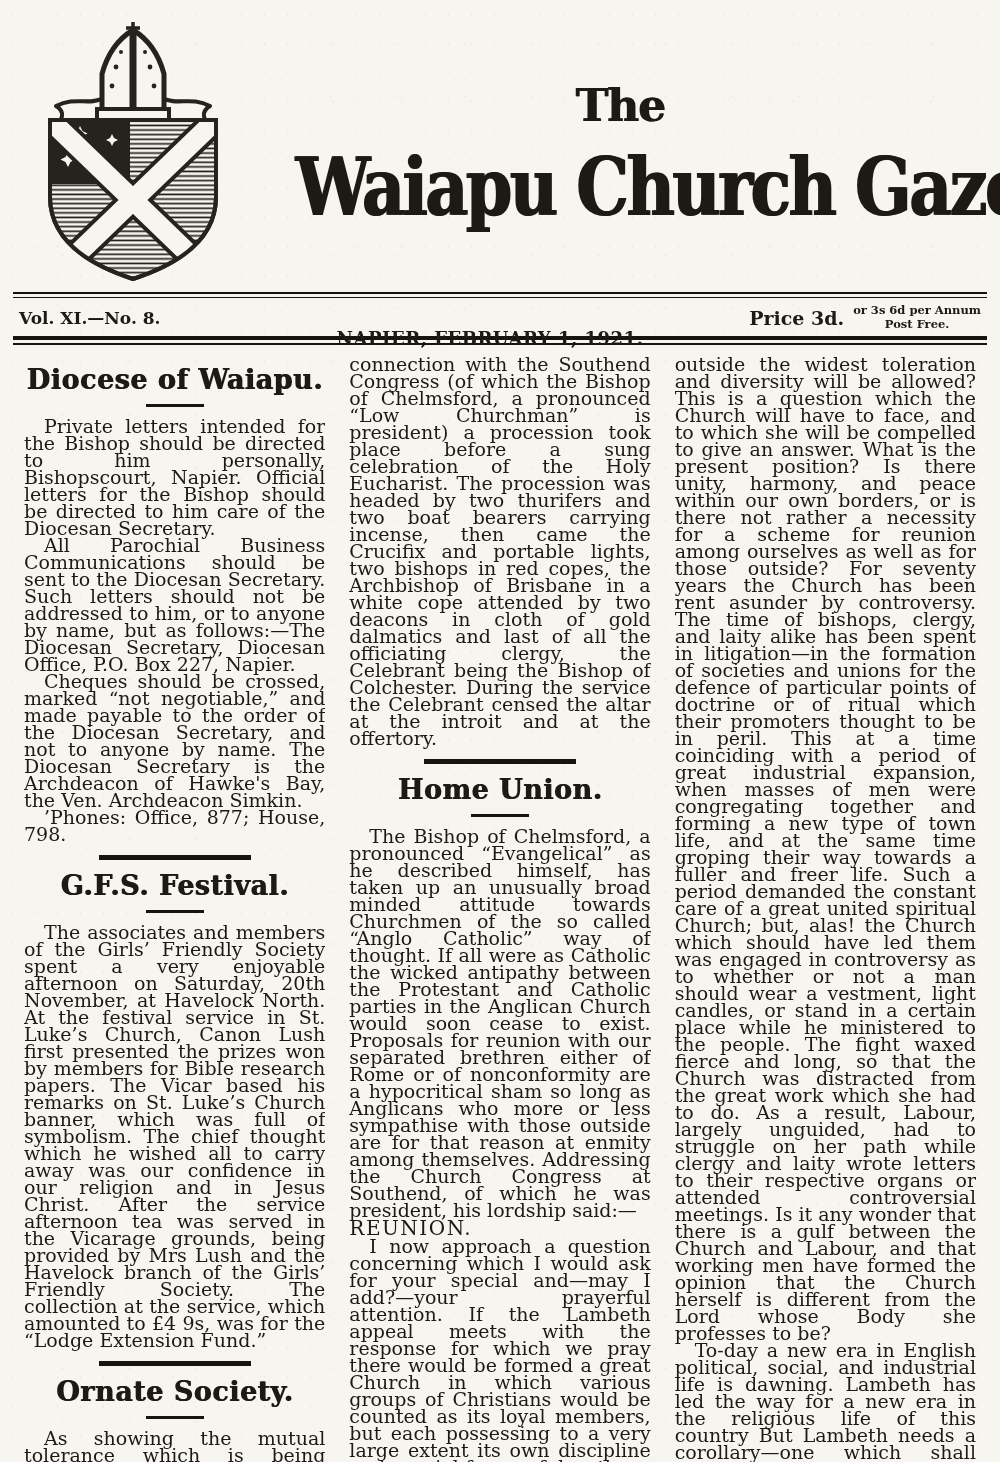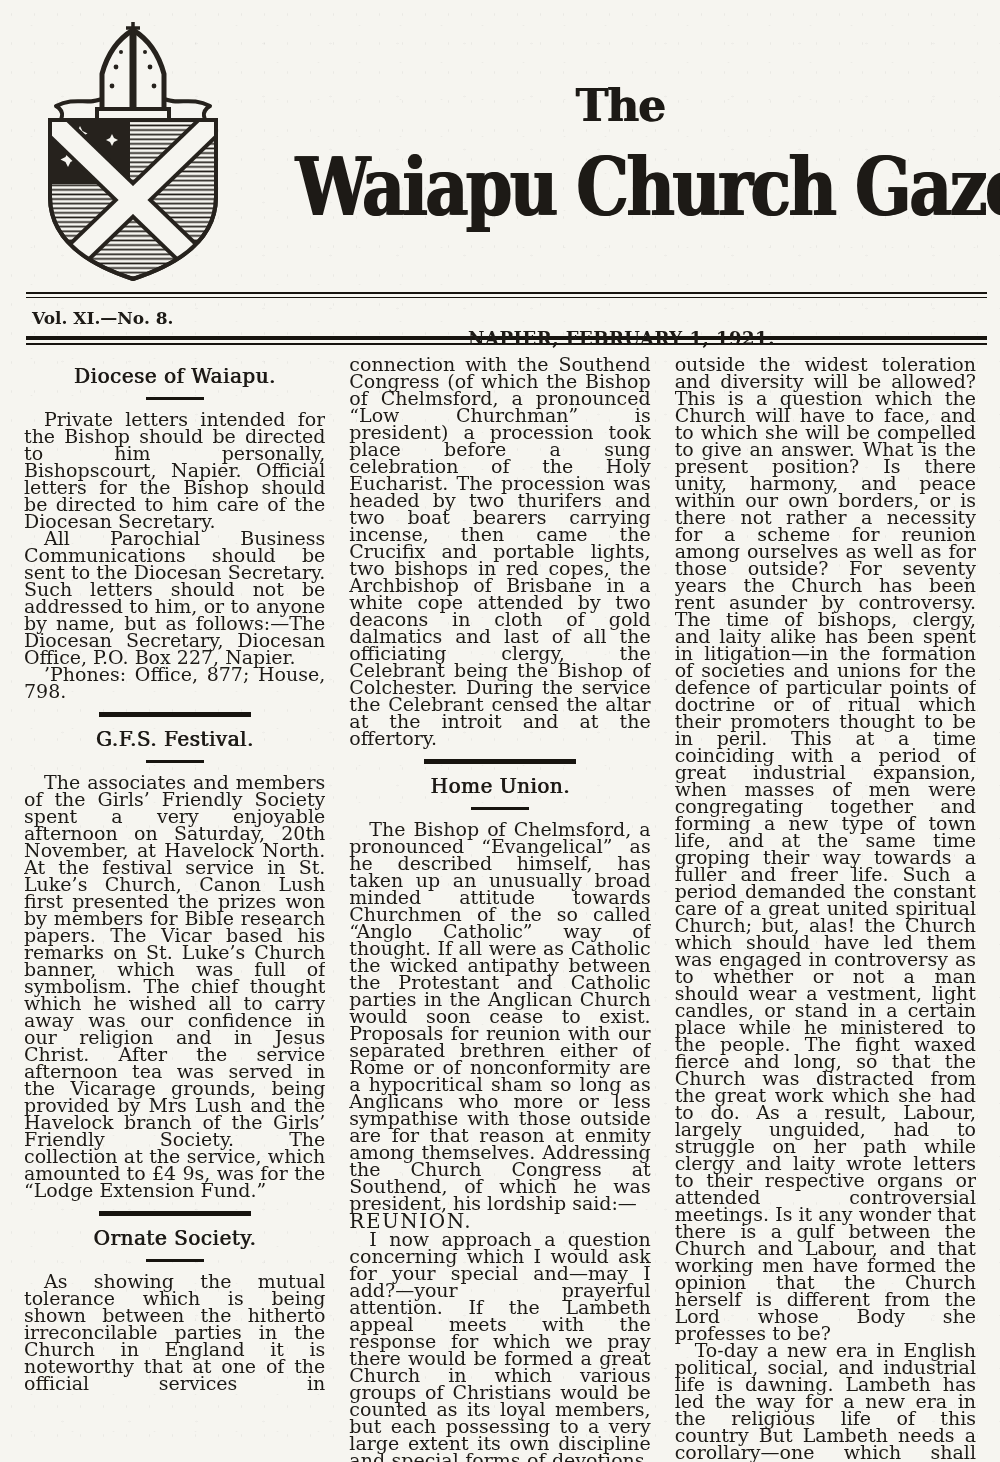--- a/index.html
+++ b/index.html
@@ -30,39 +30,39 @@
   }
   .masthead-title {
     position: absolute; left: 230px; width: 764px; top: 140px;
     text-align: center; font-weight: bold; font-size: 80px;
     white-space: nowrap; letter-spacing: -3px;
     transform: scaleX(0.83); transform-origin: 50% 50%;
     text-shadow: 2px 0 0 currentColor;
   }
 
   
-  .dateline { position: absolute; left: 26px; right: 13px; top: 292px; }
+  .dateline { position: absolute; left: 13px; right: 13px; top: 292px; }
   .rule-pair-thin { height: 6px; border-top: 2px solid #17140f; border-bottom: 1px solid #17140f; }
   .rule-pair-thick { height: 9px; border-top: 4px solid #17140f; border-bottom: 2px solid #17140f; }
   .dateline-row { display: flex; align-items: center; height: 38px; padding: 2px 6px 0 6px; }
   .vol { width: 230px; font-weight: bold; font-size: 17px; }
   .place-date { flex: 1; text-align: center; font-weight: bold; font-size: 18px; letter-spacing: 0.5px; margin-top: 40px; }
   .price-group { width: 250px; display: flex; justify-content: flex-end; align-items: center; gap: 9px; }
   .price { font-weight: bold; font-size: 19px; }
   .sub-note { font-weight: bold; font-size: 11.5px; line-height: 1.2; text-align: center; }
 
   
   .columns {
     display: flex; gap: 24px; padding: 9px 24px 0 24px;
     height: 1115px; overflow: hidden;
   }
   .col { flex: 1; min-width: 0; overflow: hidden; }
 
   h2.gothic {
-    font-weight: normal; font-size: 20px; text-align: center;
+    font-weight: bold; font-size: 27px; text-align: center;
     letter-spacing: 0.5px; text-shadow: 0.8px 0 0 currentColor;
     margin-top: 8px;
   }
   .head-rule { width: 58px; height: 0; border-top: 3px solid #17140f; margin: 9px auto 11px auto; }
   .art-sep { width: 152px; height: 3px; border-top: 4px solid #17140f; border-bottom: 1px solid #17140f; margin: 12px auto 10px auto; }
 
   p {
     font-size: 19px; line-height: 17px;
     text-align: justify; text-indent: 20px;
     overflow-wrap: break-word;
@@ -121,33 +121,41 @@
       </svg>
     </span>
     <div class="masthead-the">The</div>
     <h1 class="masthead-title">Waiapu Church Gazette.</h1>
 
     <div class="dateline">
       <div class="rule-pair-thin"></div>
       <div class="dateline-row">
         <span class="vol">Vol. XI.—No. 8.</span>
         <span class="place-date">NAPIER, FEBRUARY 1, 1921.</span>
+        <span class="price-group">
+          <span class="price">Price 3d.</span>
+          <span class="sub-note">
+            <span style="display:block">or 3s 6d per Annum</span>
+            <span style="display:block">Post Free.</span>
+          </span>
+        </span>
       </div>
       <div class="rule-pair-thick"></div>
     </div>
   </header>
 
   <main class="columns">
 
     <div class="col">
       <section>
         <h2 class="gothic">Diocese of Waiapu.</h2>
         <div class="head-rule"></div>
         <p>Private letters intended for the Bishop should be directed to him personally, Bishopscourt, Napier. Official letters for the Bishop should be directed to him care of the Diocesan Secretary.</p>
         <p>All Parochial Business Communications should be sent to the Diocesan Secretary. Such letters should not be addressed to him, or to anyone by name, but as follows:—The Diocesan Secretary, Diocesan Office, P.O. Box 227, Napier.</p>
+        <p>Cheques should be crossed, marked “not negotiable,” and made payable to the order of the Diocesan Secretary, and not to anyone by name. The Diocesan Secretary is the Archdeacon of Hawke's Bay, the Ven. Archdeacon Simkin.</p>
         <p>’Phones: Office, 877; House, 798.</p>
       </section>
       <div class="art-sep"></div>
       <section>
         <h2 class="gothic">G.F.S. Festival.</h2>
         <div class="head-rule"></div>
         <p>The associates and members of the Girls’ Friendly Society spent a very enjoyable afternoon on Saturday, 20th November, at Havelock North. At the festival service in St. Luke’s Church, Canon Lush first presented the prizes won by members for Bible research papers. The Vicar based his remarks on St. Luke’s Church banner, which was full of symbolism. The chief thought which he wished all to carry away was our confidence in our religion and in Jesus Christ. After the service afternoon tea was served in the Vicarage grounds, being provided by Mrs Lush and the Havelock branch of the Girls’ Friendly Society. The collection at the service, which amounted to £4 9s, was for the “Lodge Extension Fund.”</p>
       </section>
       <div class="art-sep"></div>
       <section>

